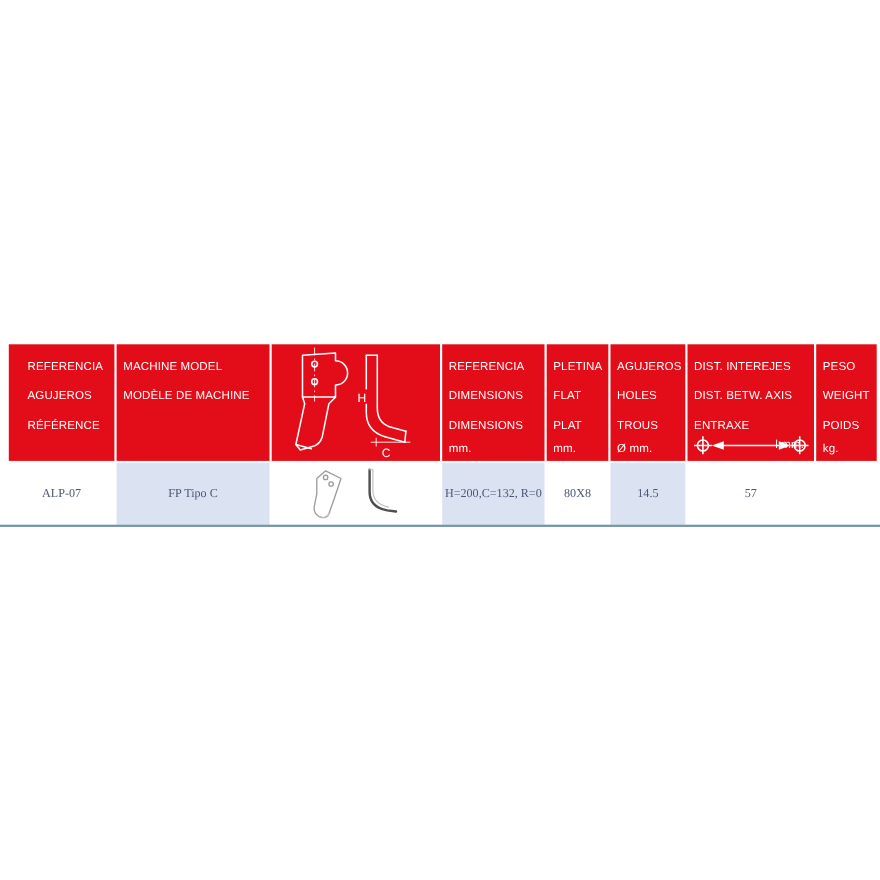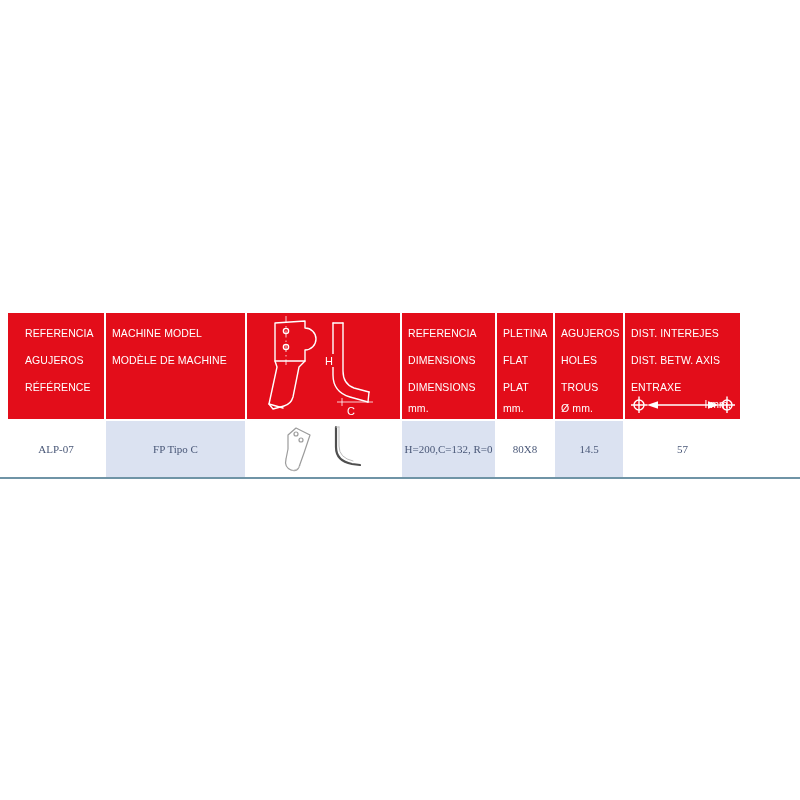--- a/index.html
+++ b/index.html
@@ -161,17 +161,23 @@
           <path class="wl" d="M25,9 H79" stroke-width="1.2"></path>
           <polygon class="wf" points="16,9 27,5.2 27,12.8"></polygon>
           <polygon class="wf" points="88,9 77,5.2 77,12.8"></polygon>
         </svg>
       </div>
     </div>
     <div class="dcell">57</div>
   </div>
 
   <div class="col col-alt" style="width:55px">
+    <div class="hcell">
+      <div class="hline">PESO</div>
+      <div class="hline">WEIGHT</div>
+      <div class="hline">POIDS</div>
+      <div class="hunit">kg.</div>
+    </div>
   </div>
 
 </div>
 
 <div class="bottom-rule"></div>
 
 </body></html>

